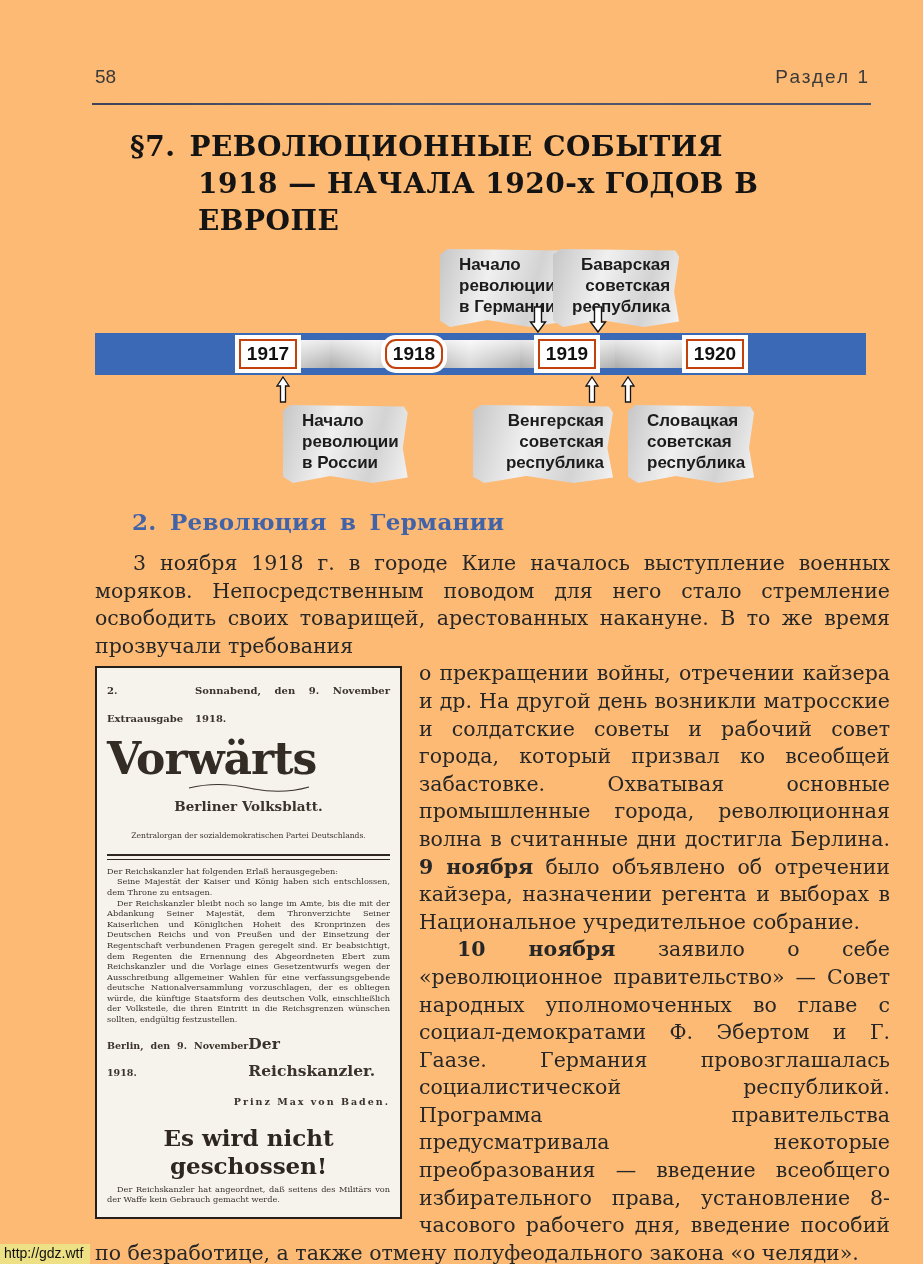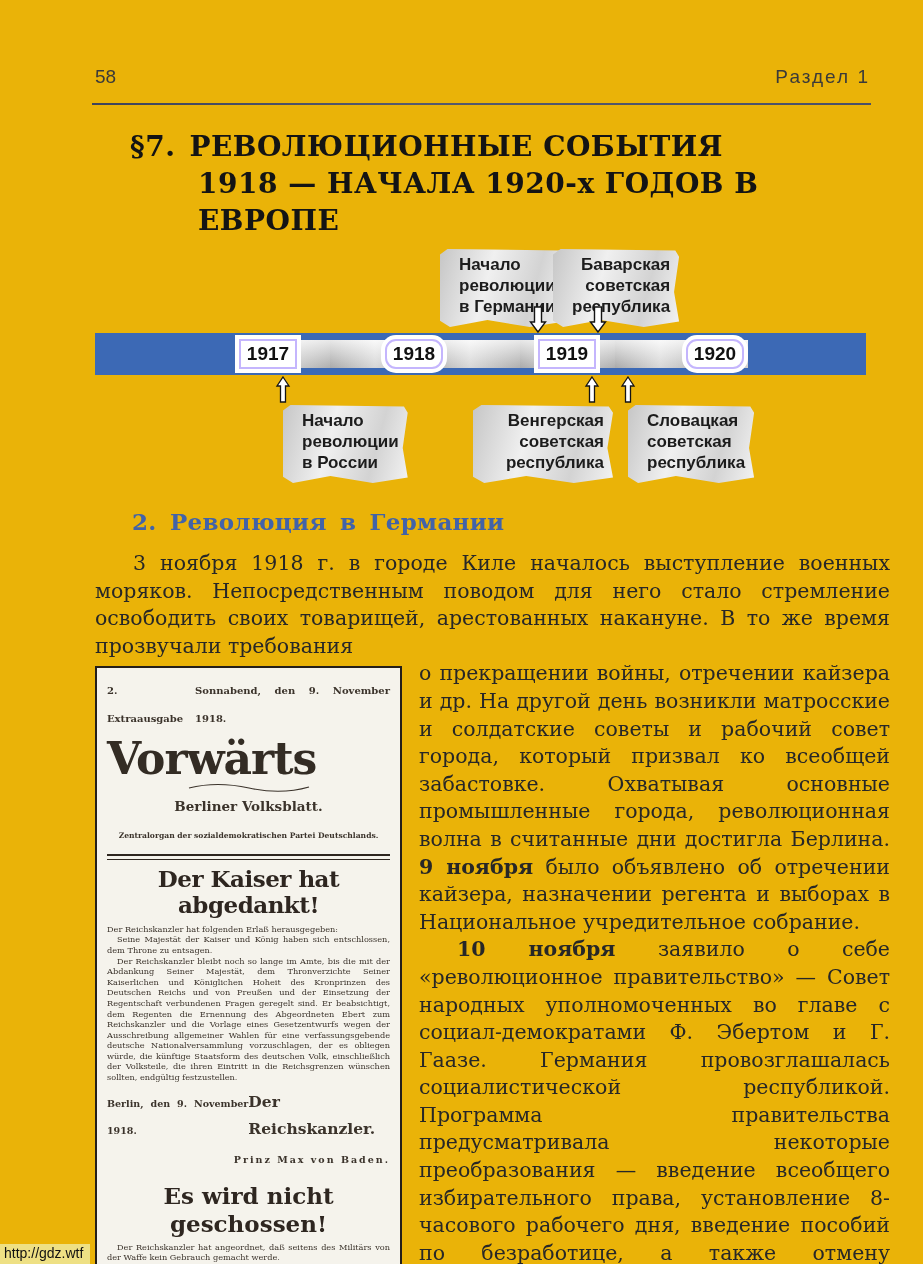--- a/index.html
+++ b/index.html
@@ -1,16 +1,16 @@
 <!DOCTYPE html>
 <html><head>
 <meta charset="utf-8">
 <style>
   html,body{margin:0;padding:0;background:#ffffff;}
-  .page{position:relative;width:923px;height:1264px;background:#eab308;overflow:hidden;
+  .page{position:relative;width:923px;height:1264px;background:#fdba74;overflow:hidden;
         font-family:"DejaVu Serif", serif;color:#262626;}
 
   
   .hdr{position:absolute;left:95px;top:66px;width:775px;display:flex;justify-content:space-between;
        font-family:"Liberation Sans", sans-serif;font-size:19px;color:#3a3a3a;}
   .hdr .section{letter-spacing:2px;}
   .hdr-rule{position:absolute;left:92px;top:103px;width:779px;height:2px;
             background:linear-gradient(90deg,#3d435c,#555a6e 40%,#49506a);}
 
   
@@ -20,21 +20,21 @@
   .doc-title .tnum{padding-right:14px;}
 
   
   .tl{position:absolute;left:95px;top:247px;width:771px;height:232px;
       font-family:"Liberation Sans", sans-serif;}
   .tl-band{position:absolute;left:0;top:86px;width:771px;height:42px;background:#3c69b5;}
   .tl-strip{position:absolute;left:140px;top:93px;width:513px;height:28px;
             background:linear-gradient(180deg,rgba(255,255,255,.65),rgba(0,0,0,.10)),
                        repeating-linear-gradient(90deg,#bdbdbd 0px,#efefef 45px,#c3c3c3 95px);}
   .tl-year{position:absolute;top:92px;width:54px;height:26px;background:#ffffff;
-           border:2px solid #c4b5fd;box-shadow:0 0 0 4px #ffffff;
+           border:2px solid #c2410c;box-shadow:0 0 0 4px #ffffff;
            display:flex;align-items:center;justify-content:center;
            font-weight:bold;font-size:19px;color:#111;}
   .tl-label{position:absolute;font-weight:bold;font-size:17px;line-height:21px;color:#1c1c1c;
             white-space:pre-line;padding:5px 9px 10px 19px;
             background:linear-gradient(105deg,#c6c6c6,#f0f0f0 38%,#d3d3d3 72%,#f3f3f3);
             clip-path:polygon(0 7%,6% 0,97% 2%,100% 10%,96% 55%,100% 93%,72% 100%,38% 91%,8% 100%,0 92%);}
   .tl-arrow{position:absolute;}
 
   
   .sec-head{position:absolute;left:132px;top:508px;font-weight:bold;font-size:23px;
@@ -49,21 +49,21 @@
 
   
   .figure{float:left;width:307px;margin:6px 17px 6px 0;}
   .np{border:2.5px solid #241f1a;background:#f5f3ec;padding:9px 10px 12px 10px;
       color:#3b332b;font-family:"DejaVu Serif", serif;}
   .np-dateline{display:flex;justify-content:center;font-size:10px;font-weight:bold;}
   .np-masthead{text-align:left;font-size:44px;font-weight:bold;line-height:48px;margin-top:2px;
                letter-spacing:-1px;color:#332c24;}
   .np-flourish{display:block;margin:0 auto;}
   .np-volksblatt{text-align:center;font-size:13.5px;font-weight:bold;margin-top:1px;}
-  .np-organ{text-align:center;font-size:7.6px;font-weight:bold;margin-top:2px;}
+  .np-organ{text-align:center;font-size:7.6px;font-weight:normal;margin-top:2px;}
   .np-rule-double{height:3px;border-top:2.5px solid #2e2620;border-bottom:1px solid #2e2620;margin:4px 0 6px 0;}
   .np-headline1{text-align:center;font-size:23px;font-weight:bold;line-height:26px;margin:2px 0 6px 0;
                 letter-spacing:-0.5px;color:#2e2620;}
   .np-small{font-size:8.2px;line-height:10.6px;text-align:justify;}
   .np-small.ind{text-indent:10px;}
   .np-sigrow{display:flex;justify-content:space-between;align-items:baseline;margin-top:5px;}
   .np-place{font-size:9.5px;font-weight:bold;}
   .np-sign{font-size:15.5px;font-weight:bold;}
   .np-signer{text-align:right;font-size:9.5px;font-weight:bold;letter-spacing:2px;margin-top:1px;}
   .np-headline2{text-align:center;font-size:23px;font-weight:bold;margin:9px 0 4px 0;color:#2e2620;}
@@ -103,21 +103,21 @@
     <svg class="tl-arrow" style="left:493px;top:59px;" width="20" height="27" viewBox="0 0 20 27">
       <path d="M10 26 L2.5 16 H6.5 V1 H13.5 V16 H17.5 Z" fill="#ffffff" stroke="#141414" stroke-width="1.4"></path>
     </svg>
 
     <div class="tl-band"></div>
     <div class="tl-strip"></div>
 
     <div class="tl-year" style="left:144px;">1917</div>
     <div class="tl-year" style="left:290px;border-radius:11px;">1918</div>
     <div class="tl-year" style="left:443px;">1919</div>
-    <div class="tl-year" style="left:591px;border-radius:11px;">1920</div>
+    <div class="tl-year" style="left:591px;">1920</div>
 
     <svg class="tl-arrow" style="left:180px;top:129px;" width="16" height="27" viewBox="0 0 16 27">
       <path d="M8 1 L14 10 H10.5 V26 H5.5 V10 H2 Z" fill="#ffffff" stroke="#141414" stroke-width="1.3"></path>
     </svg>
     <svg class="tl-arrow" style="left:489px;top:129px;" width="16" height="27" viewBox="0 0 16 27">
       <path d="M8 1 L14 10 H10.5 V26 H5.5 V10 H2 Z" fill="#ffffff" stroke="#141414" stroke-width="1.3"></path>
     </svg>
     <svg class="tl-arrow" style="left:525px;top:129px;" width="16" height="27" viewBox="0 0 16 27">
       <path d="M8 1 L14 10 H10.5 V26 H5.5 V10 H2 Z" fill="#ffffff" stroke="#141414" stroke-width="1.3"></path>
     </svg>
@@ -144,21 +144,20 @@
           <span>2. Extraausgabe</span>
           <span>Sonnabend, den 9. November 1918.</span>
         </div>
         <div class="np-masthead">Vorwärts</div>
         <svg class="np-flourish" width="130" height="9" viewBox="0 0 130 9">
           <path d="M5 5 Q33 -2 65 5 T125 4" fill="none" stroke="#3b332b" stroke-width="1.2"></path>
         </svg>
         <div class="np-volksblatt">Berliner Volksblatt.</div>
         <div class="np-organ">Zentralorgan der sozialdemokratischen Partei Deutschlands.</div>
         <div class="np-rule-double"></div>
-        <div class="np-headline1">Der Kaiser hat abgedankt!</div>
         <div class="np-small">Der Reichskanzler hat folgenden Erlaß herausgegeben:</div>
         <div class="np-small ind">Seine Majestät der Kaiser und König haben sich entschlossen, dem Throne zu entsagen.</div>
         <div class="np-small ind">Der Reichskanzler bleibt noch so lange im Amte, bis die mit der Abdankung Seiner Majestät, dem Thronverzichte Seiner Kaiserlichen und Königlichen Hoheit des Kronprinzen des Deutschen Reichs und von Preußen und der Einsetzung der Regentschaft verbundenen Fragen geregelt sind. Er beabsichtigt, dem Regenten die Ernennung des Abgeordneten Ebert zum Reichskanzler und die Vorlage eines Gesetzentwurfs wegen der Ausschreibung allgemeiner Wahlen für eine verfassungsgebende deutsche Nationalversammlung vorzuschlagen, der es obliegen würde, die künftige Staatsform des deutschen Volk, einschließlich der Volksteile, die ihren Eintritt in die Reichsgrenzen wünschen sollten, endgültig festzustellen.</div>
         <div class="np-sigrow">
           <span class="np-place">Berlin, den 9. November 1918.</span>
           <span class="np-sign">Der Reichskanzler.</span>
         </div>
         <div class="np-signer">Prinz Max von Baden.</div>
         <div class="np-headline2">Es wird nicht geschossen!</div>
         <div class="np-small ind">Der Reichskanzler hat angeordnet, daß seitens des Militärs von der Waffe kein Gebrauch gemacht werde.</div>

